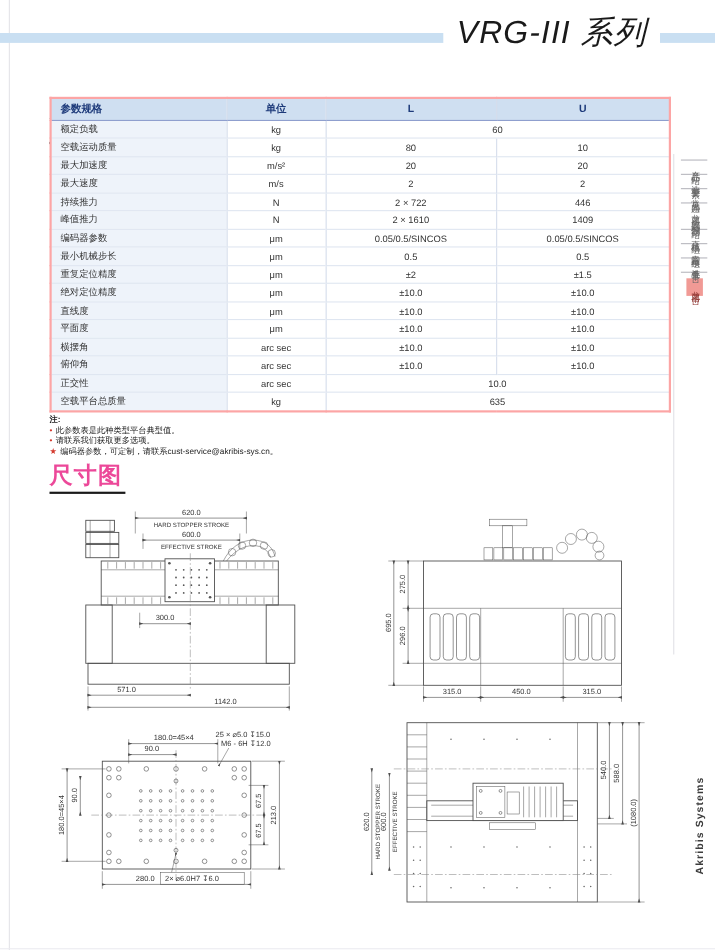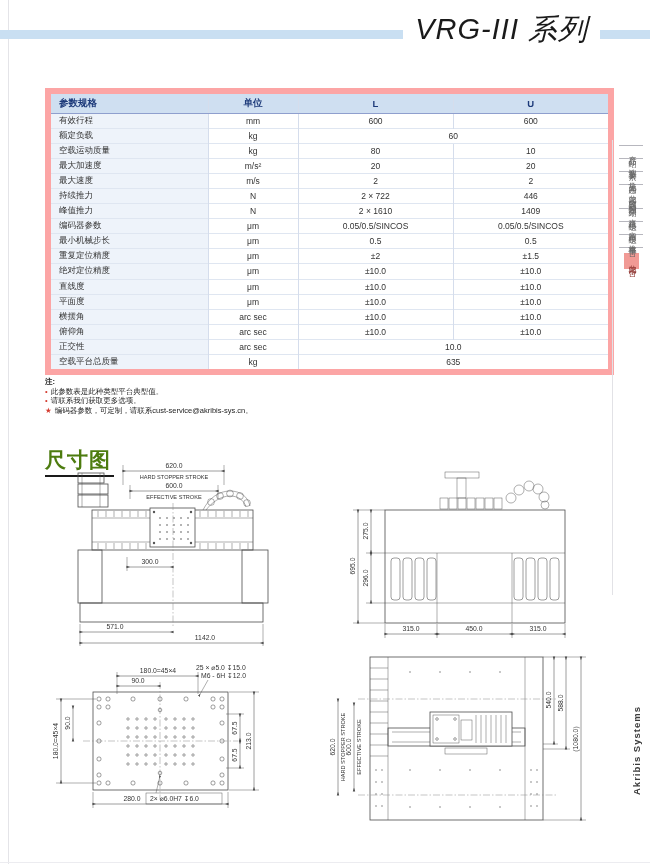--- a/index.html
+++ b/index.html
@@ -9,25 +9,25 @@
   .edge-bottom{position:absolute;left:0;right:0;bottom:1px;height:1px;background:#ececf0;}
 
   
   .header-bar{position:absolute;top:30px;left:0;right:0;height:9px;background:#c9dff2;}
   .header-title{position:absolute;top:10px;right:50px;background:#fff;padding:0 12px;
        font-size:29px;letter-spacing:1px;color:#1a1a1a;white-space:nowrap;font-style:italic;}
 
   .section-title{position:absolute;left:45px;top:56px;font-size:21px;font-weight:bold;
        letter-spacing:.5px;border-bottom:2px solid #1a1a1a;padding:0 3px 1px 0;color:#111;margin-top:48px;}
   .dim-title{position:absolute;left:45px;top:418px;font-size:21px;font-weight:bold;
-       letter-spacing:1px;border-bottom:2px solid #1a1a1a;padding:0 3px 1px 0;color:#4d7c0f;margin-top:28px;}
+       letter-spacing:1px;border-bottom:2px solid #1a1a1a;padding:0 3px 1px 0;color:#ec4899;}
 
   
   table.spec{position:absolute;left:45px;top:88px;width:563px;height:287px;
-       border-collapse:collapse;table-layout:fixed;border:6px solid #fca5a5;}
+       border-collapse:collapse;table-layout:fixed;border:2px solid #fca5a5;}
   table.spec th{background:#cfdff1;color:#1d3a7a;font-size:9.5px;font-weight:bold;
        height:17px;border-bottom:1px solid #8f9fce;}
   table.spec td{font-size:8.5px;color:#333;text-align:center;height:14px;
        border-top:1px solid #dfe6f1;padding:0;}
   table.spec .c1{text-align:left;padding-left:8px;}
   table.spec td.c1{background:#eef3fa;}
   table.spec .c2,table.spec .c3,table.spec .c4{border-left:1px solid #d5ddec;}
 
   
   .notes{position:absolute;left:45px;top:377px;font-size:7.5px;line-height:9.6px;color:#222;}
@@ -78,26 +78,20 @@
     </colgroup>
   <thead>
       <tr>
         <th class="c1">参数规格</th>
         <th class="c2">单位</th>
         <th class="c3">L</th>
         <th class="c4">U</th>
       </tr>
     </thead>
   <tbody>
-      <tr>
-        <td class="c1">有效行程</td>
-        <td class="c2">mm</td>
-        <td class="c3">600</td>
-        <td class="c4">600</td>
-      </tr>
       <tr>
         <td class="c1">额定负载</td>
         <td class="c2">kg</td>
         <td class="c3" colspan="2">60</td>
       </tr>
       <tr>
         <td class="c1">空载运动质量</td>
         <td class="c2">kg</td>
         <td class="c3">80</td>
         <td class="c4">10</td>

